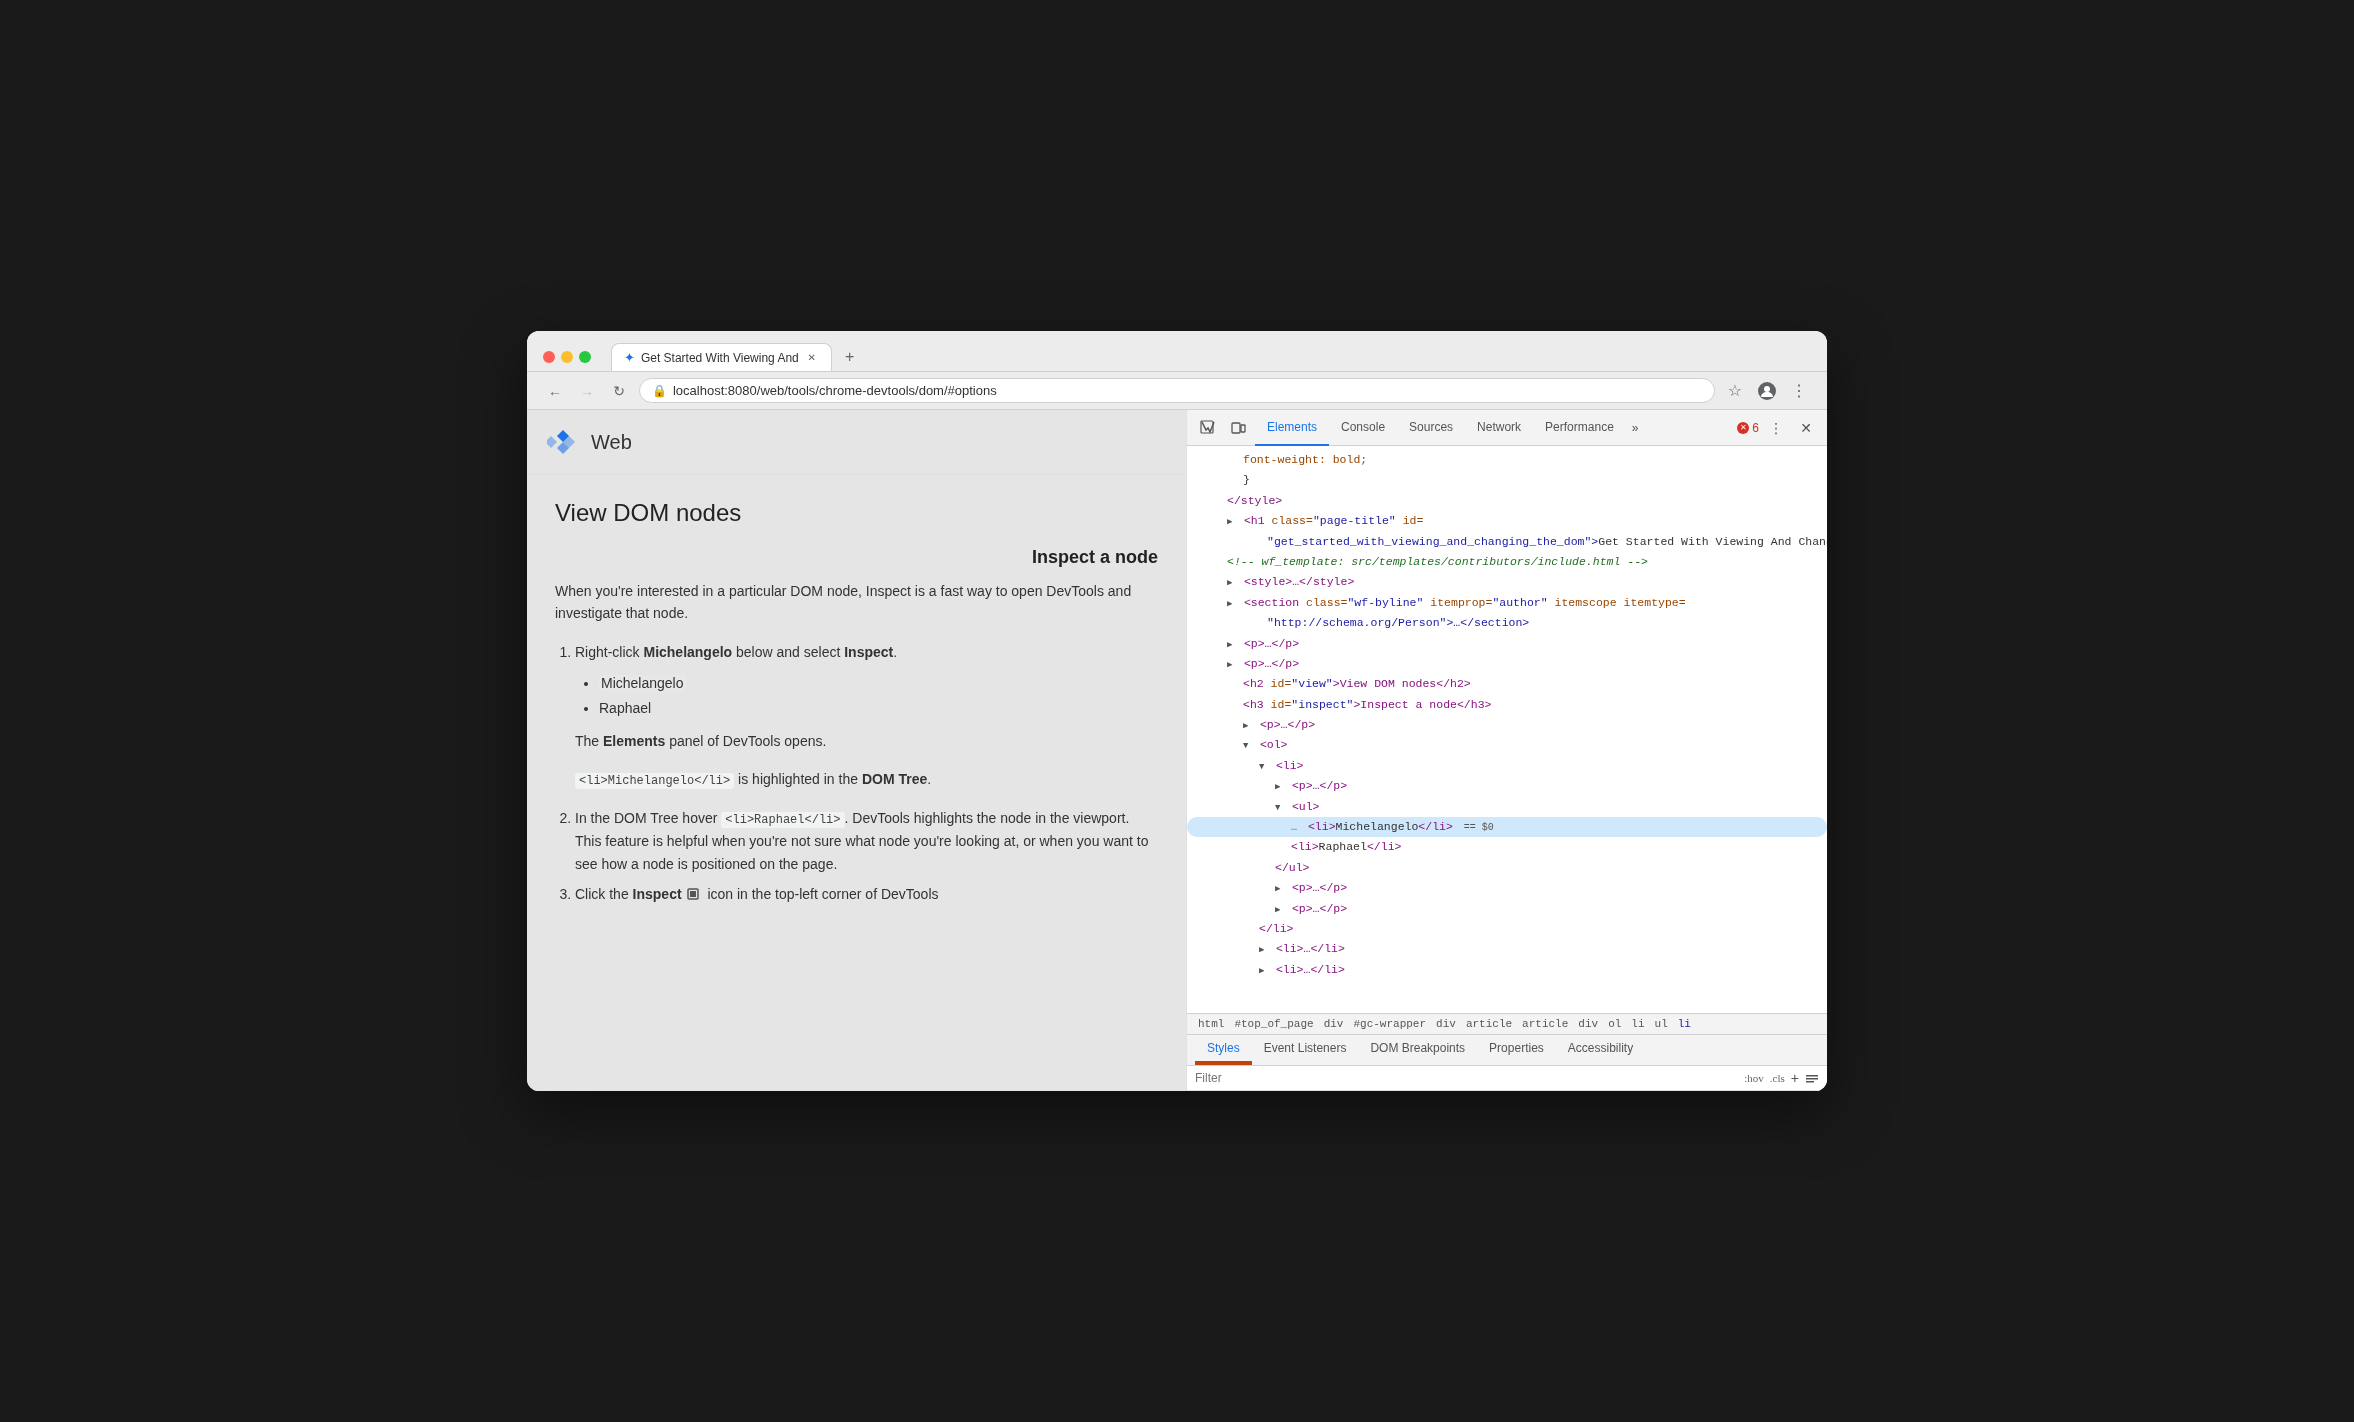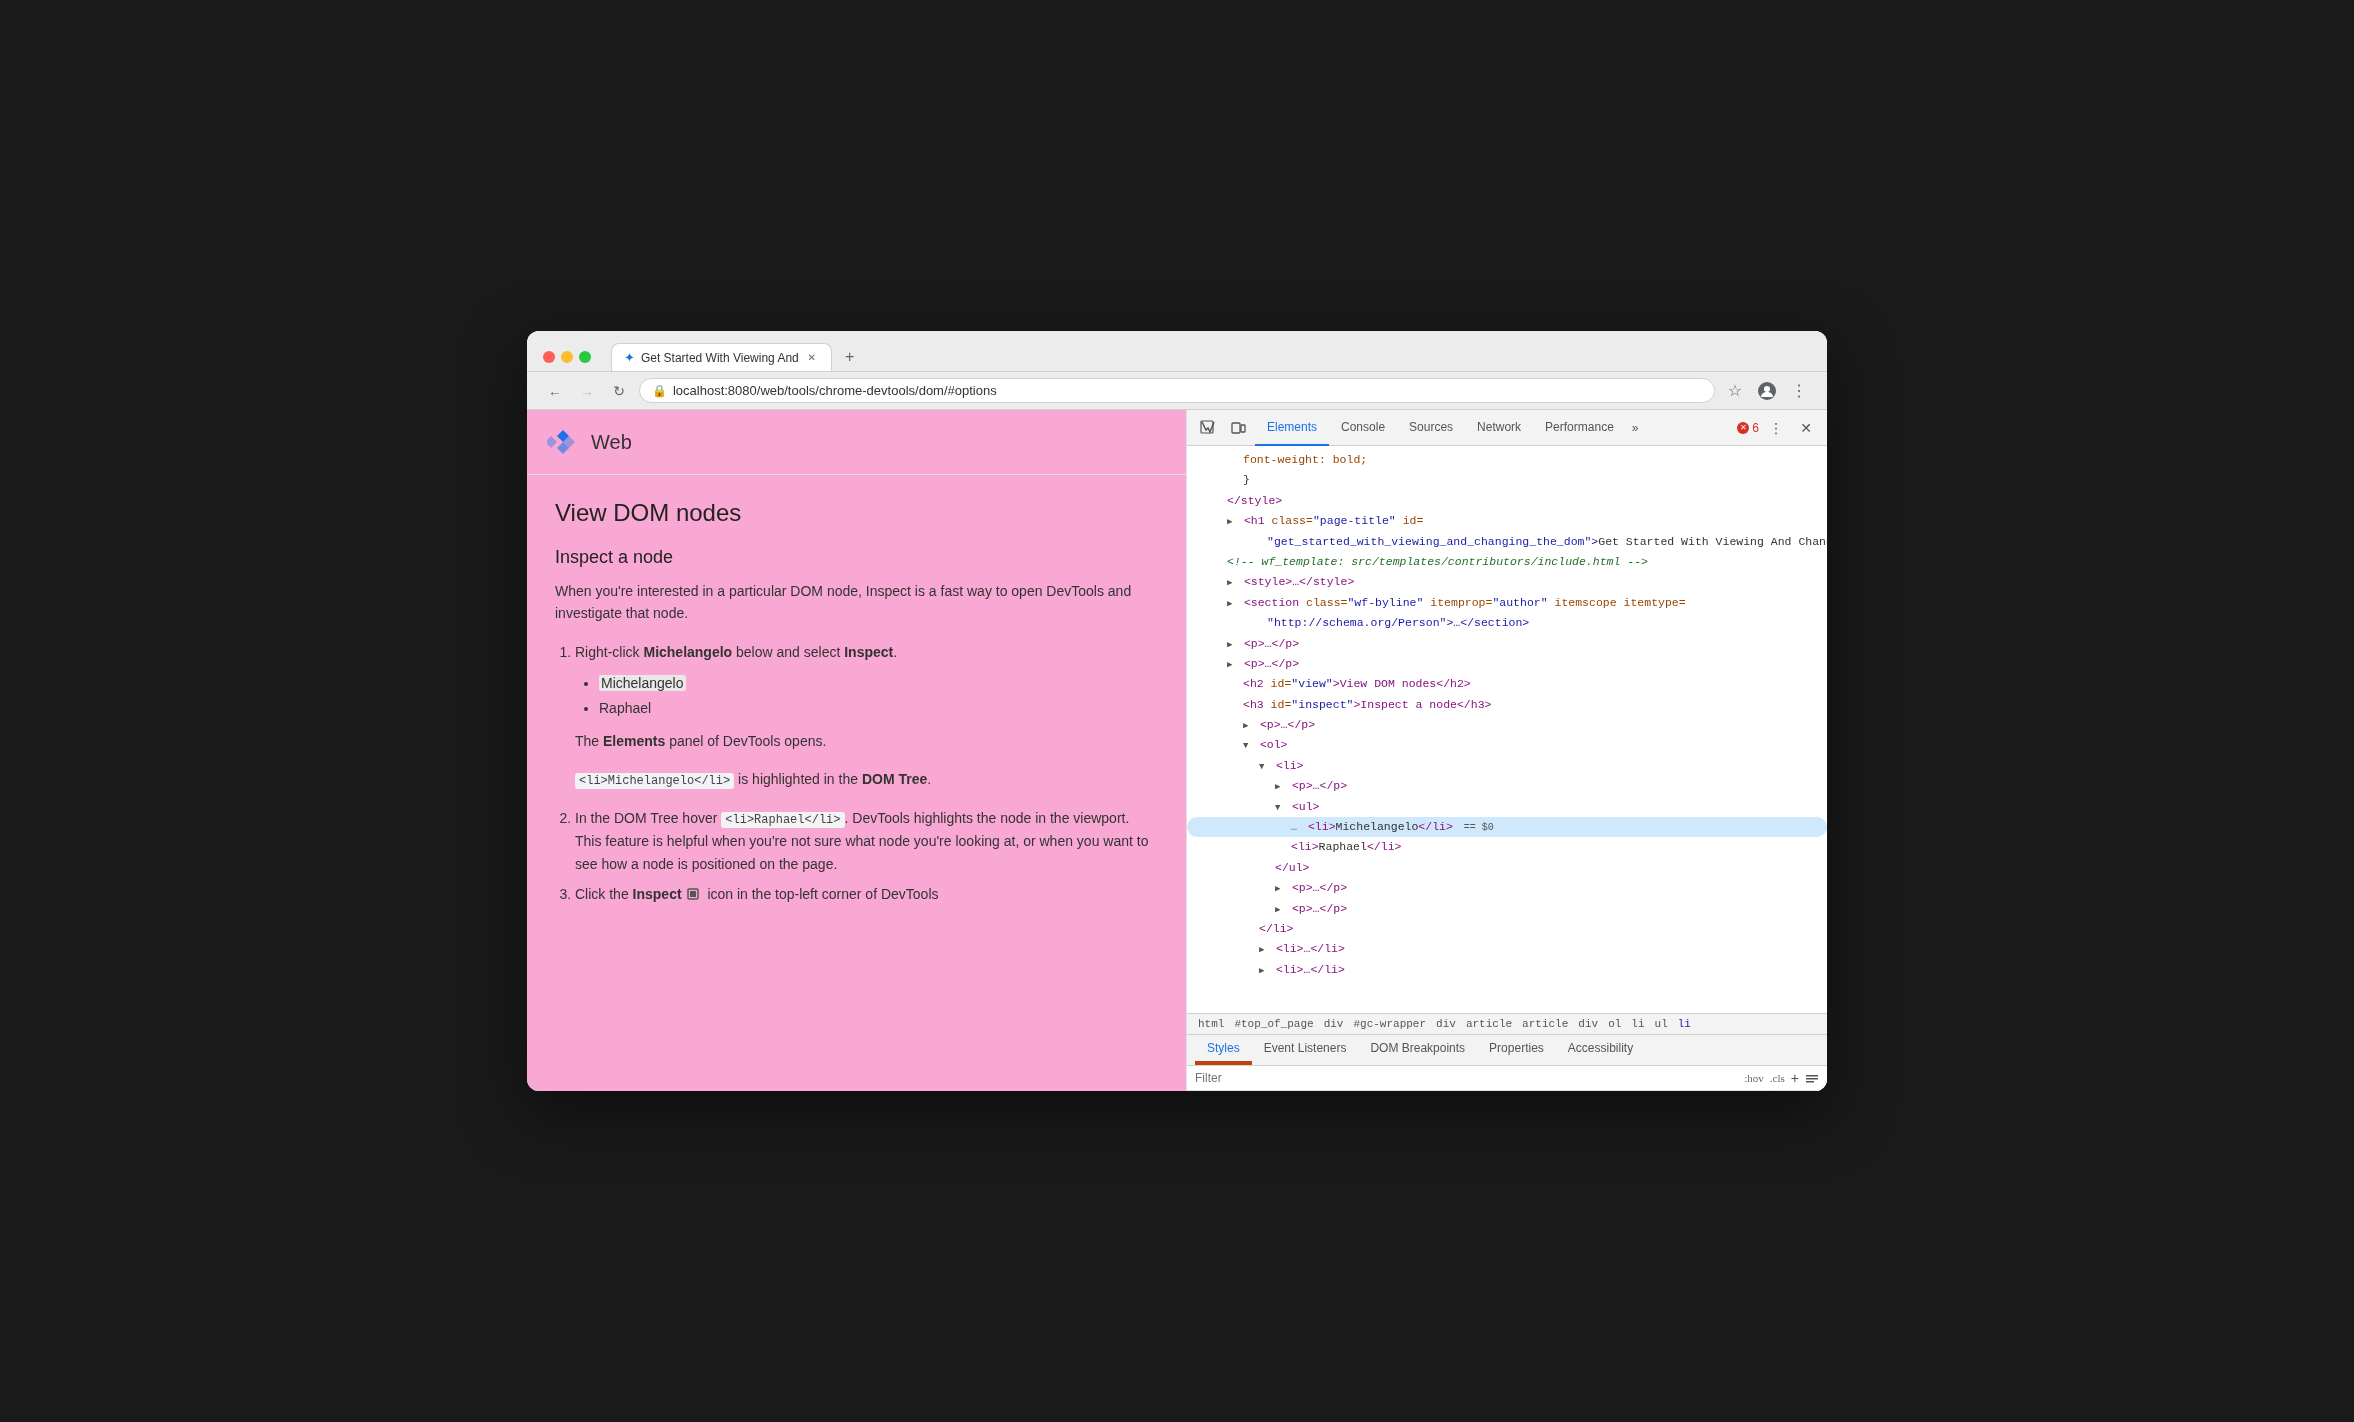--- a/index.html
+++ b/index.html
@@ -145,21 +145,21 @@
     .main-area {
       flex: 1;
       display: flex;
       overflow: hidden;
     }
     
     .web-content {
       width: 660px;
       height: 100%;
       overflow-y: auto;
-      background: #f9a8d4;
+      background: #e5e5e5;
       border-right: 1px solid #e0e0e0;
     }
     .web-header {
       padding: 16px 20px;
       border-bottom: 1px solid #e0e0e0;
       display: flex;
       align-items: center;
       gap: 12px;
     }
     .web-logo {
@@ -176,23 +176,24 @@
       padding: 24px 28px;
     }
     .page-section-title {
       font-size: 24px;
       font-weight: 500;
       color: #222;
       margin-bottom: 20px;
     }
     .subsection-title {
       font-size: 18px;
-      font-weight: 400;
+      font-weight: 700;
       color: #222;
       margin-bottom: 12px;
+      text-align: right;
     }
     .paragraph {
       font-size: 14px;
       line-height: 1.6;
       color: #333;
       margin-bottom: 16px;
     }
     .paragraph b { font-weight: 600; }
     .ordered-list {
       padding-left: 20px;

